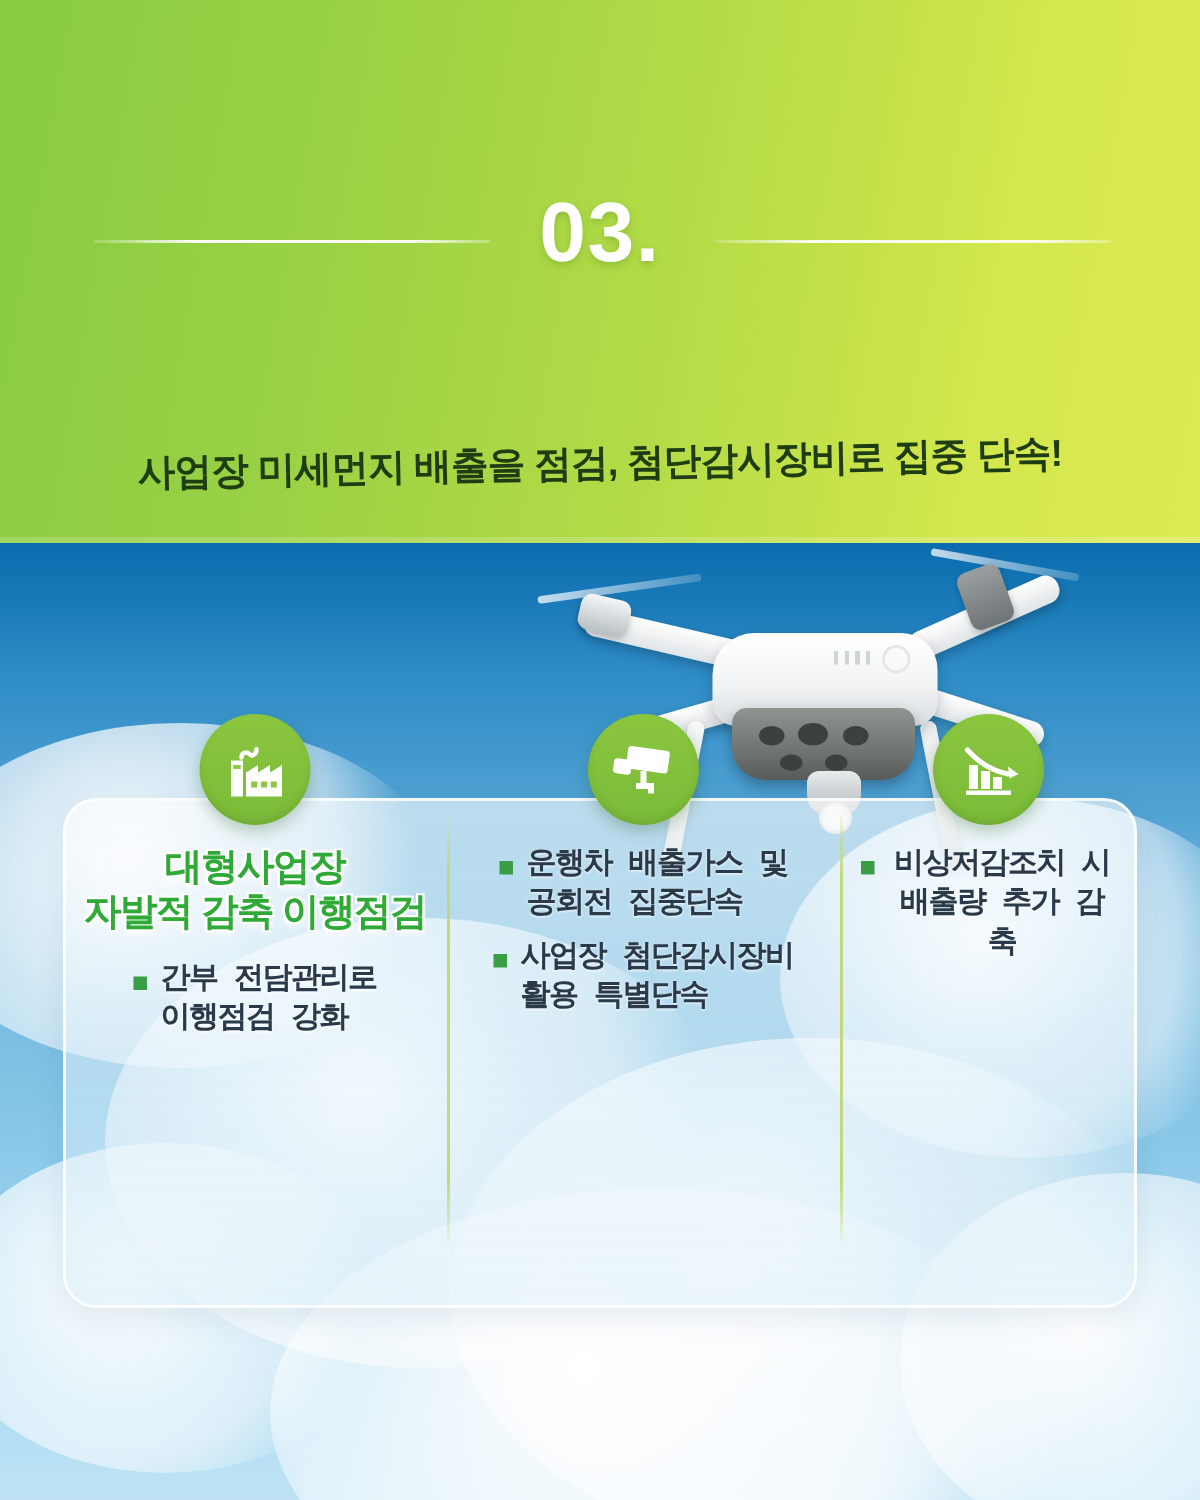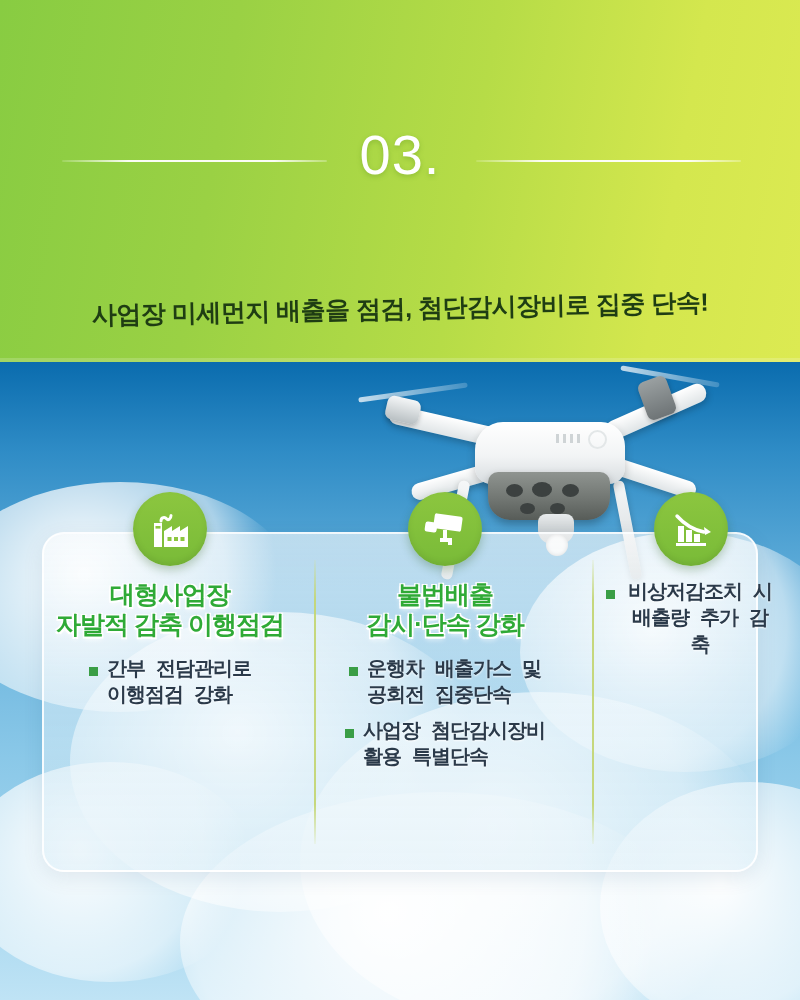--- a/index.html
+++ b/index.html
@@ -21,21 +21,21 @@
     background:rgba(255,255,255,.18);
   }
   .rule { position:absolute; top:160px; height:2px;
     background:linear-gradient(90deg,rgba(255,255,255,.15),rgba(255,255,255,.95) 25%,rgba(255,255,255,.95) 80%,rgba(255,255,255,.25));
     border-radius:2px; }
   .rule-left  { left:62px;  width:265px; }
   .rule-right { left:476px; width:265px; }
 
   .number {
     position:absolute; top:122px; left:0; width:800px; text-align:center;
-    font-size:56px; font-weight:normal; color:#ffffff; letter-spacing:1px;
+    font-size:56px; font-weight:bold; color:#ffffff; letter-spacing:1px;
     text-shadow:0 2px 5px rgba(90,140,30,.35);
   }
   .main-title {
     position:absolute; top:195px; left:0; width:800px; text-align:center;
     font-size:62px; font-weight:bold; color:#ffffff; letter-spacing:-1px;
     line-height:1.05;
     text-shadow:0 4px 7px rgba(105,150,35,.45), 0 1px 0 rgba(255,255,255,.6);
   }
   .sub-title {
     position:absolute; top:292px; left:0; width:800px; text-align:center;
@@ -107,22 +107,22 @@
     background:#f2f4f5; border-radius:50%; box-shadow:inset 0 0 4px rgba(0,0,0,.3); }
 
   
   .panel {
     position:absolute; left:42px; top:532px; width:716px; height:340px;
     background:linear-gradient(180deg,rgba(255,255,255,.62) 0%,rgba(230,243,250,.52) 45%,rgba(214,236,247,.46) 100%);
     border:2px solid rgba(255,255,255,.88);
     border-radius:22px;
     box-shadow:0 6px 20px rgba(20,70,110,.10);
   }
-  .cols { position:absolute; left:42px; top:532px; width:716px; height:340px;
-    display:flex;gap:16px; }
+  .cols { position:absolute; left:42px; top:516px; width:716px; height:340px;
+    display:flex; }
   .col { position:relative; flex:1 1 0; padding-top:48px; text-align:center; }
   .col + .col::before {
     content:""; position:absolute; left:0; top:28px; width:2px; height:284px;
     background:linear-gradient(180deg,rgba(215,228,150,.15),rgba(196,214,118,.95) 14%,rgba(196,214,118,.95) 86%,rgba(215,228,150,.15));
   }
   .col-1{ flex:0 0 256px; }
   .col-2{ flex:0 0 262px; }
   .col-3{ flex:0 0 198px; }
 
   .icon-circle {
@@ -227,22 +227,20 @@
     <div class="col col-2">
       <div class="icon-circle">
         <svg width="46" height="40" viewBox="0 0 46 40" fill="#ffffff">
           <rect x="12" y="6" width="28" height="15" rx="2" transform="rotate(8 26 13)"></rect>
           <rect x="3" y="13" width="12" height="10" rx="2.5" transform="rotate(8 9 18)"></rect>
           <rect x="21" y="21" width="4" height="9"></rect>
           <path d="M18 29h12v4H18z"></path>
           <rect x="26" y="29" width="4" height="7"></rect>
         </svg>
       </div>
-      <div class="col-title">불법배출
-감시·단속 강화</div>
       <div class="bullets">
         <div class="bullet">
           <span class="bullet-sq"></span>
           <span class="bullet-txt">운행차  배출가스 및
        공회전 집중단속</span>
         </div>
         <div class="bullet">
           <span class="bullet-sq"></span>
           <span class="bullet-txt">사업장  첨단감시장비
        활용 특별단속</span>

